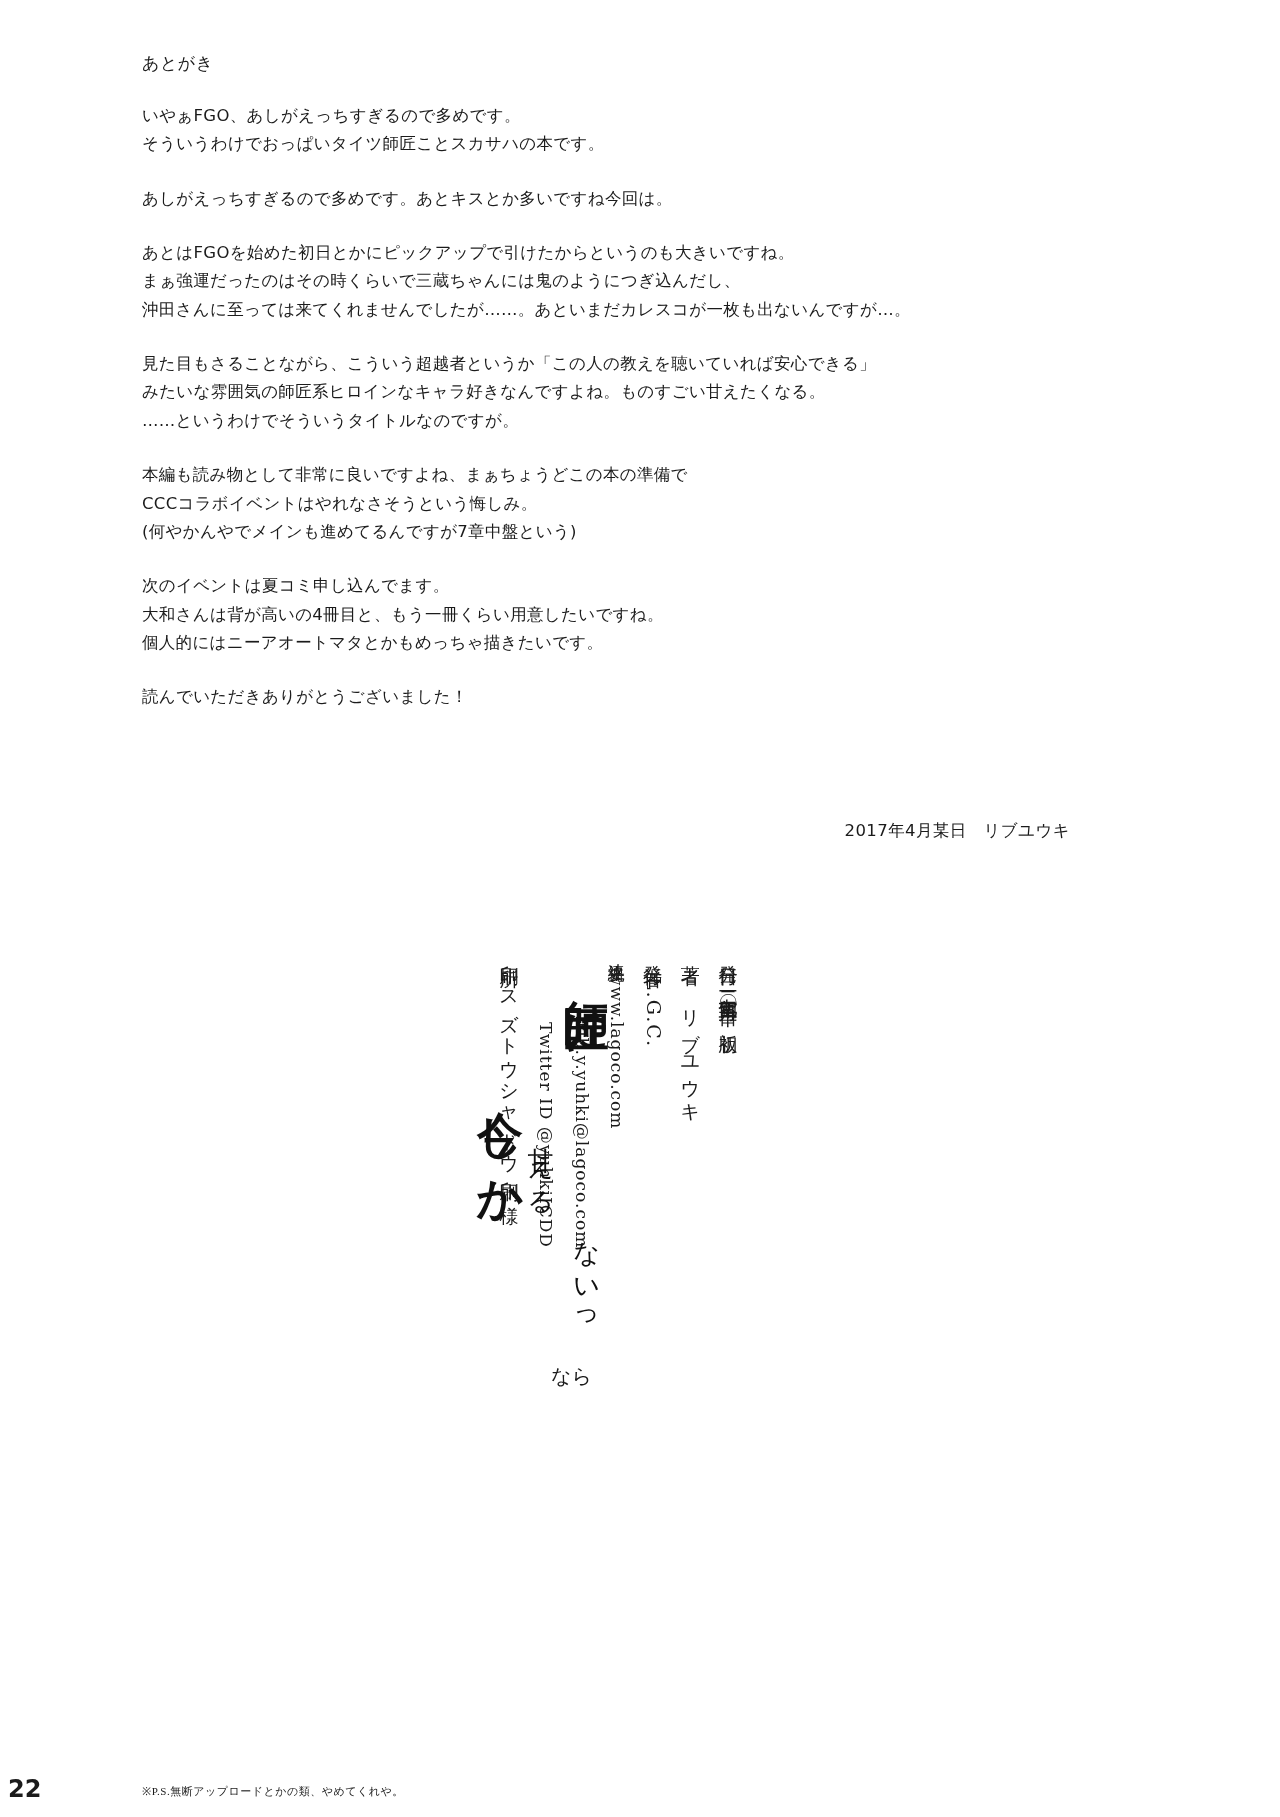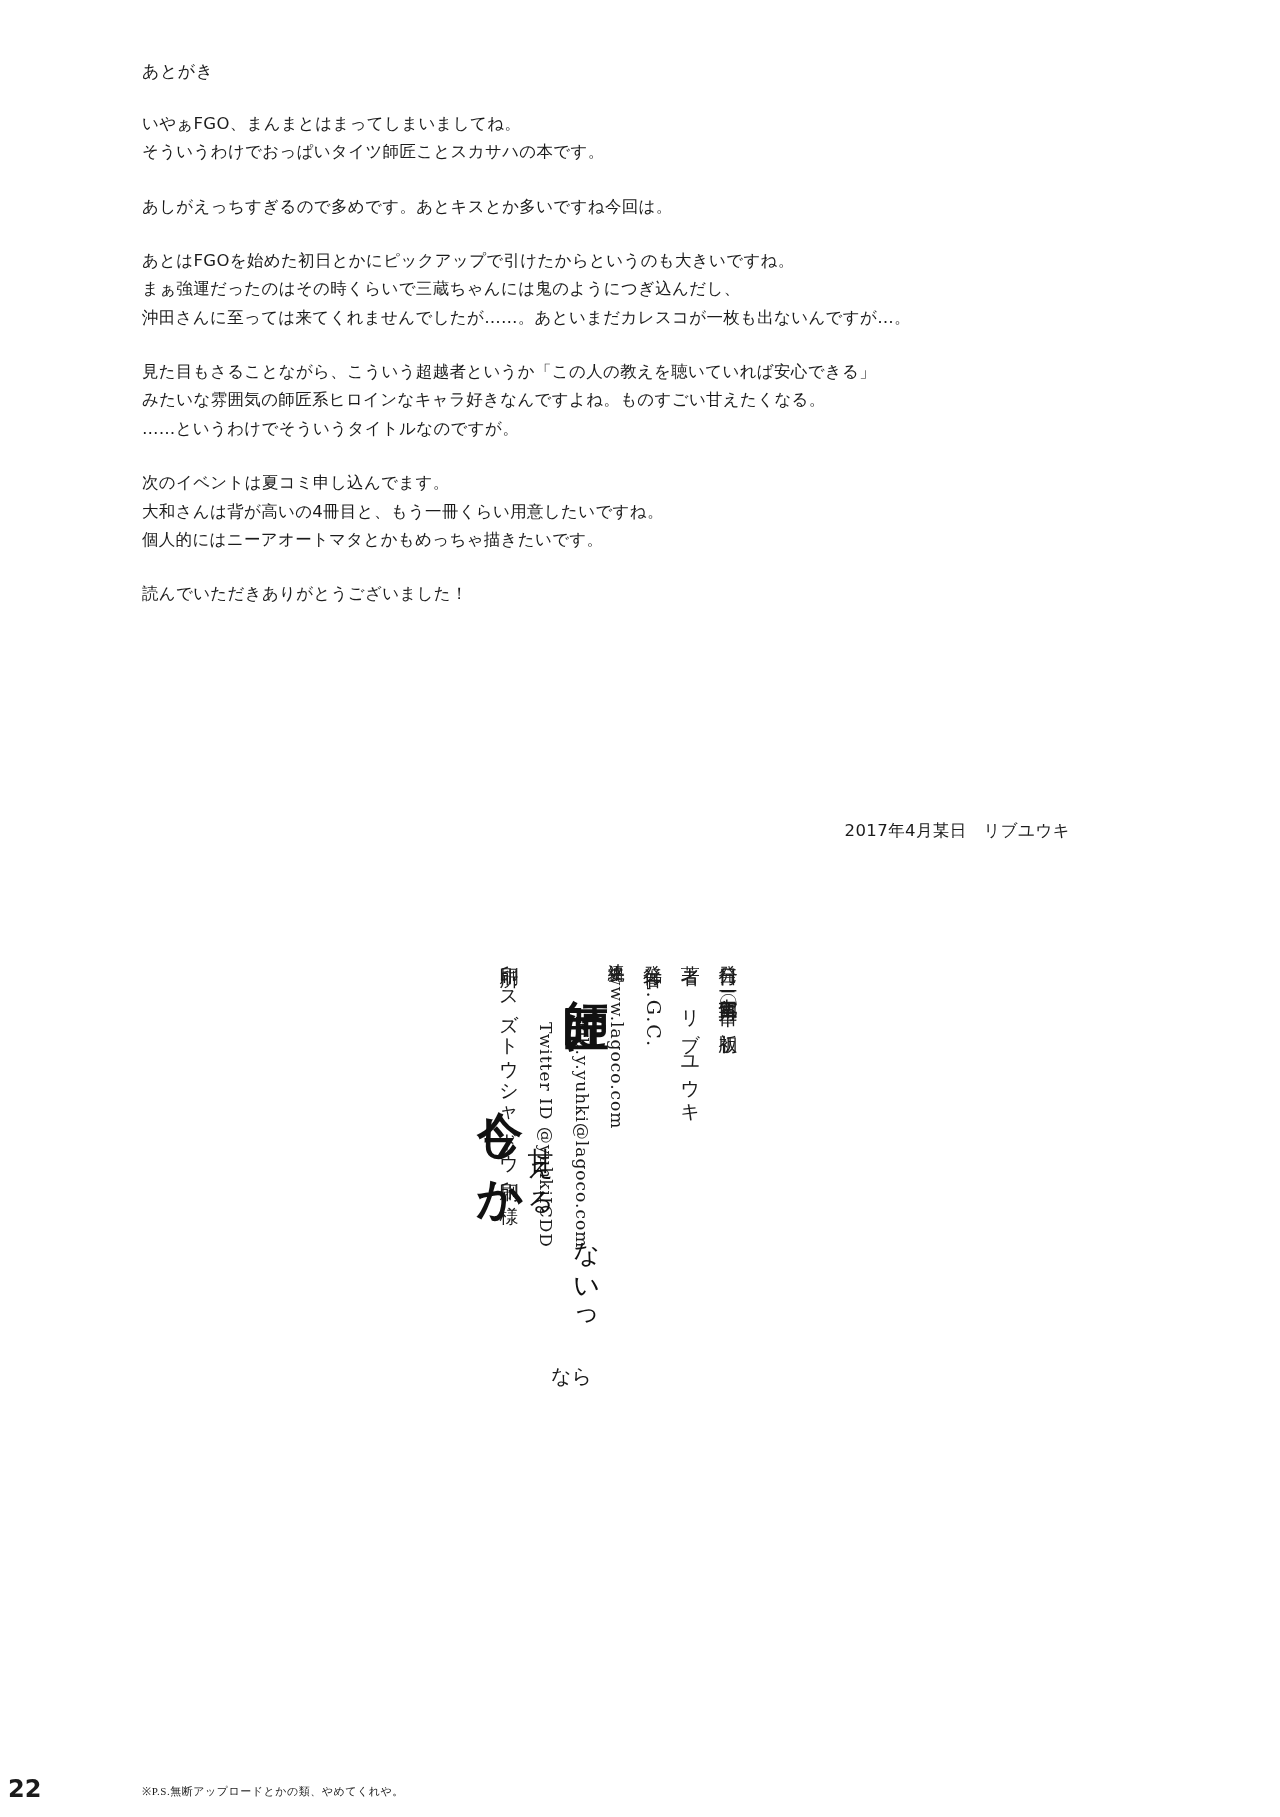--- a/index.html
+++ b/index.html
@@ -18,21 +18,21 @@
 
   .page {
     position: absolute;
     inset: 0;
   }
 
   
   .afterword {
     position: absolute;
     left: 142px;
-    top: 60px;
+    top: 52px;
     width: 960px;
   }
   .afterword-title {
     font-size: 17px;
     line-height: 1.4;
     letter-spacing: 0.5px;
     margin-bottom: 26px;
   }
   .para {
     font-size: 16.5px;
@@ -137,29 +137,32 @@
     font-family: Liberation Serif, serif;
   }
 </style>
 </head>
 <body>
 
 <div class="page">
 
   <div class="afterword">
     <div class="afterword-title">あとがき</div>
-    <p class="para">いやぁFGO、まんまとはまってしまいましてね。
+    <p class="para">いやぁFGO、あしがえっちすぎるので多めです。
 そういうわけでおっぱいタイツ師匠ことスカサハの本です。</p>
     <p class="para">あしがえっちすぎるので多めです。あとキスとか多いですね今回は。</p>
     <p class="para">あとはFGOを始めた初日とかにピックアップで引けたからというのも大きいですね。
 まぁ強運だったのはその時くらいで三蔵ちゃんには鬼のようにつぎ込んだし、
 沖田さんに至っては来てくれませんでしたが……。あといまだカレスコが一枚も出ないんですが…。</p>
     <p class="para">見た目もさることながら、こういう超越者というか「この人の教えを聴いていれば安心できる」
 みたいな雰囲気の師匠系ヒロインなキャラ好きなんですよね。ものすごい甘えたくなる。
 ……というわけでそういうタイトルなのですが。</p>
+    <p class="para">本編も読み物として非常に良いですよね、まぁちょうどこの本の準備で
+CCCコラボイベントはやれなさそうという悔しみ。
+(何やかんやでメインも進めてるんですが7章中盤という)</p>
     <p class="para">次のイベントは夏コミ申し込んでます。
 大和さんは背が高いの4冊目と、もう一冊くらい用意したいですね。
 個人的にはニーアオートマタとかもめっちゃ描きたいです。</p>
     <p class="para">読んでいただきありがとうございました！</p>
   </div>
 
   <div class="signature">2017年4月某日　リブユウキ</div>
 
   <div class="colophon">
     <div class="colo-col">発行日　二〇一七年四月三十日　初版</div>

